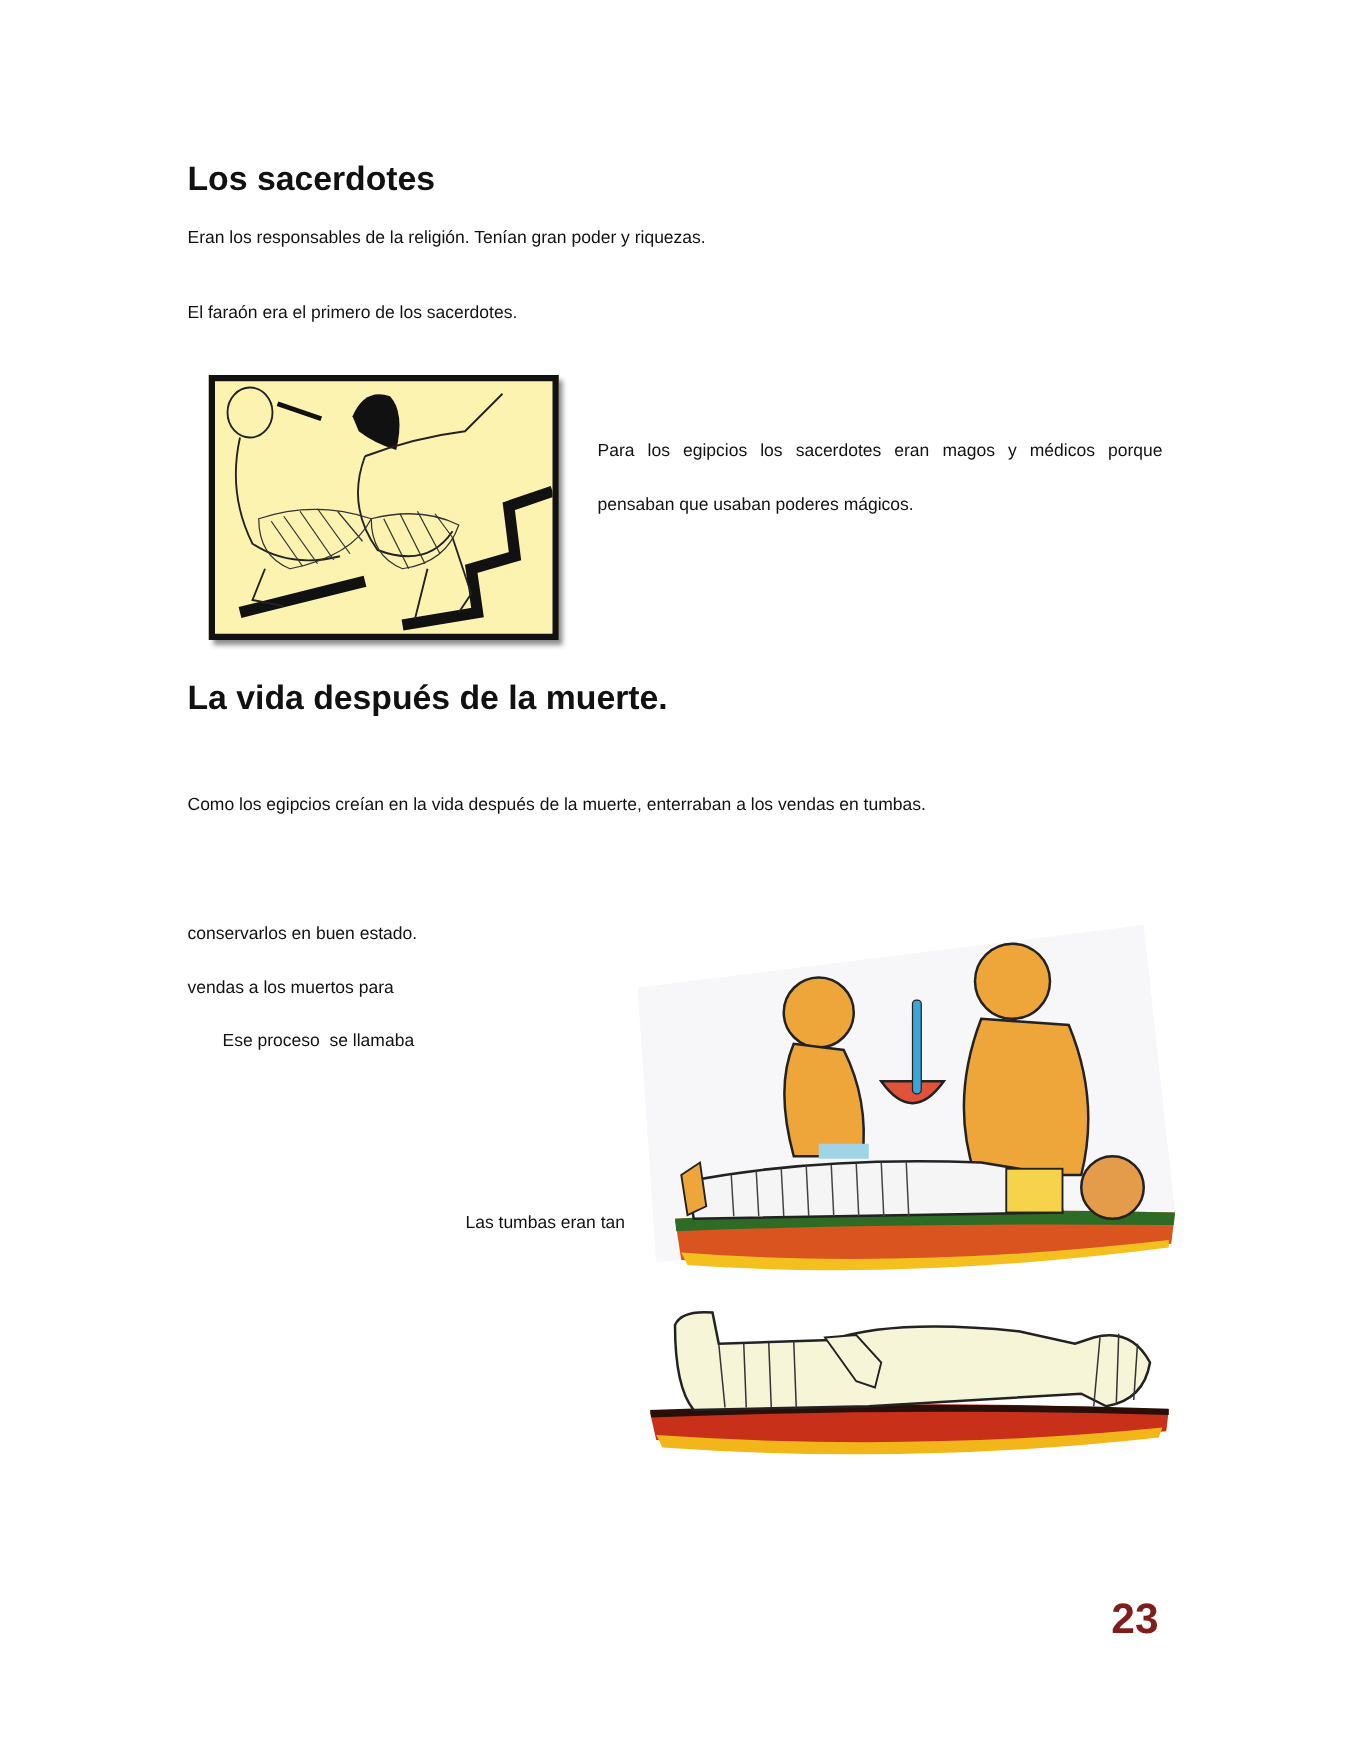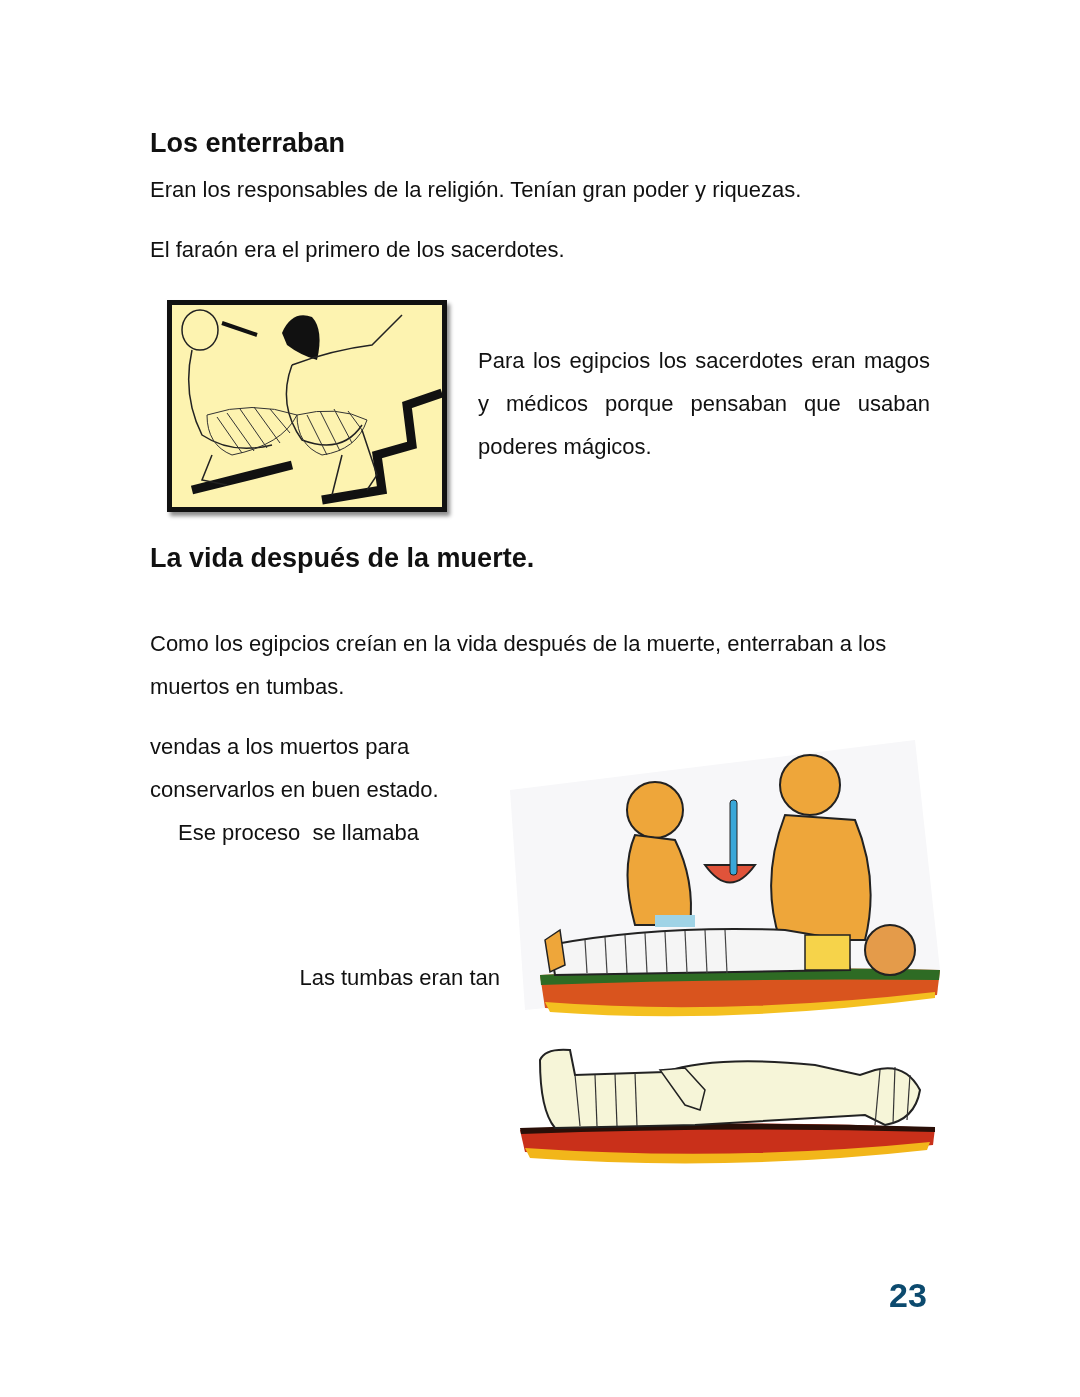--- a/index.html
+++ b/index.html
@@ -6,38 +6,38 @@
     body {
       width: 1080px; height: 1397px; position: relative; overflow: hidden;
       font-family: "Liberation Sans", sans-serif; color: #111111;
     }
     .abs { position: absolute; }
     h2 {
       margin: 0; font-size: 27px; font-weight: bold; color: #111;
       font-family: "Liberation Sans", sans-serif;
     }
     p {
-      margin: 0; font-size: 22px; line-height: 43px; color: #111;
+      margin: 0; font-size: 14px; line-height: 43px; color: #111;
       font-family: "Liberation Sans", sans-serif;
     }
     .justify { text-align: justify; text-align-last: left; }
     .priest-frame {
       background: #fdf3b0; border: 5px solid #111;
       box-shadow: 3px 4px 4px rgba(0,0,0,0.45);
       box-sizing: border-box;
     }
     .page-number {
-      font-size: 34px; font-weight: bold; color: #0c4a6e;
+      font-size: 34px; font-weight: bold; color: #7f1d1d;
       font-family: "Liberation Sans", sans-serif;
     }
   </style>
 </head>
 <body>
 
-<h2 class="abs" style="left:150px; top:128px;">Los enterraban</h2>
+<h2 class="abs" style="left:150px; top:128px;">Los sacerdotes</h2>
 <p class="abs" style="left:150px; top:168px; width:800px;">Eran los responsables de la religión. Tenían gran poder y riquezas.</p>
 <p class="abs" style="left:150px; top:228px; width:800px;">El faraón era el primero de los sacerdotes.</p>
 
 <div class="abs priest-frame" style="left:167px; top:300px; width:280px; height:212px;">
   <svg width="270" height="202" viewBox="0 0 270 202">
 
     <path d="M20 185 L120 160" stroke="#111" stroke-width="9" fill="none"></path>
     <path d="M150 195 L210 185 L205 150 L240 140 L235 100 L270 88" stroke="#111" stroke-width="9" fill="none"></path>
 
     <ellipse cx="28" cy="25" rx="18" ry="20" fill="none" stroke="#222" stroke-width="1.5"></ellipse>
@@ -57,25 +57,25 @@
     </g>
 
     <path d="M40 150 L30 175 L55 180" fill="none" stroke="#222" stroke-width="1.5"></path>
     <path d="M170 150 L160 190 M190 125 L205 170 L195 185" fill="none" stroke="#222" stroke-width="1.5"></path>
   </svg>
 </div>
 
 <p class="abs justify" style="left:478px; top:339px; width:452px;">Para los egipcios los sacerdotes eran magos y médicos porque pensaban que usaban poderes mágicos.</p>
 
 <h2 class="abs" style="left:150px; top:543px;">La vida después de la muerte.</h2>
-<p class="abs" style="left:150px; top:622px; width:790px;">Como los egipcios creían en la vida después de la muerte, enterraban a los muertos en tumbas.</p>
+<p class="abs" style="left:150px; top:622px; width:790px;">Como los egipcios creían en la vida después de la muerte, enterraban a los vendas en tumbas.</p>
 
 <div class="abs" style="left:150px; top:725px; width:350px;">
+  <p>conservarlos en buen estado.</p>
   <p>vendas a los muertos para</p>
-  <p>conservarlos en buen estado.</p>
   <p style="white-space:pre;margin-left:28px;">Ese proceso  se llamaba</p>
 </div>
 
 <div class="abs" style="left:150px; top:956px; width:350px;text-align:right;">
   <p>Las tumbas eran tan</p>
 </div>
 
 <div class="abs" style="left:505px; top:740px; width:440px; height:280px;">
   <svg width="440" height="280" viewBox="0 0 440 280">
     <polygon points="5,50 410,0 435,230 20,270" fill="#f7f7f9"></polygon>

